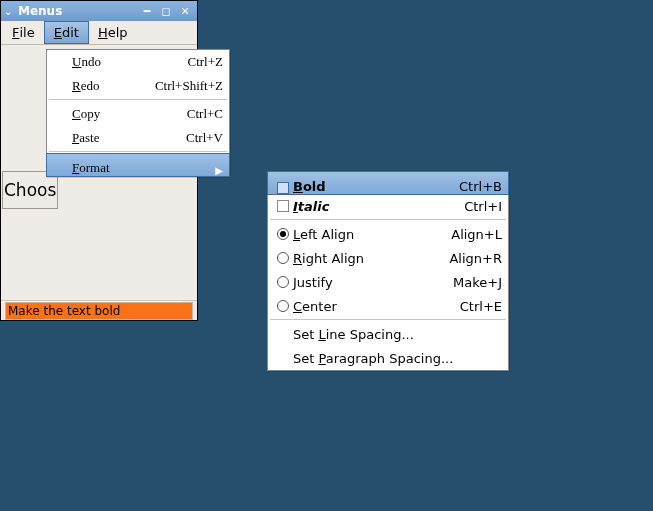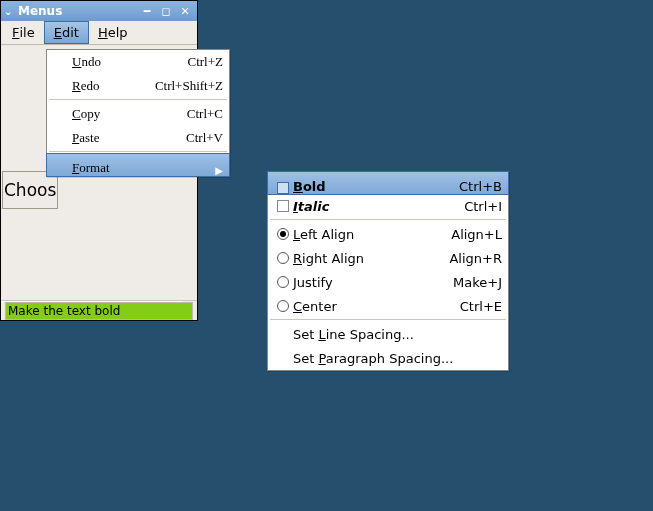--- a/index.html
+++ b/index.html
@@ -97,21 +97,21 @@
     content: "";
     position: absolute;
     left: 0; right: 14px; top: 0;
     height: 1px;
     background: #fff;
   }
   .status-text {
     border: 1px solid #c0b8ac;
     padding: 1px 2px;
     flex: 1;
-    background: #84cc16;
+    background: #f97316;
     font-size: 12px;
   }
 
   
   .menu {
     position: absolute;
     background: #fff;
     border: 1px solid #888;
     box-shadow: 1px 1px 0 rgba(0,0,0,0.15);
   }

